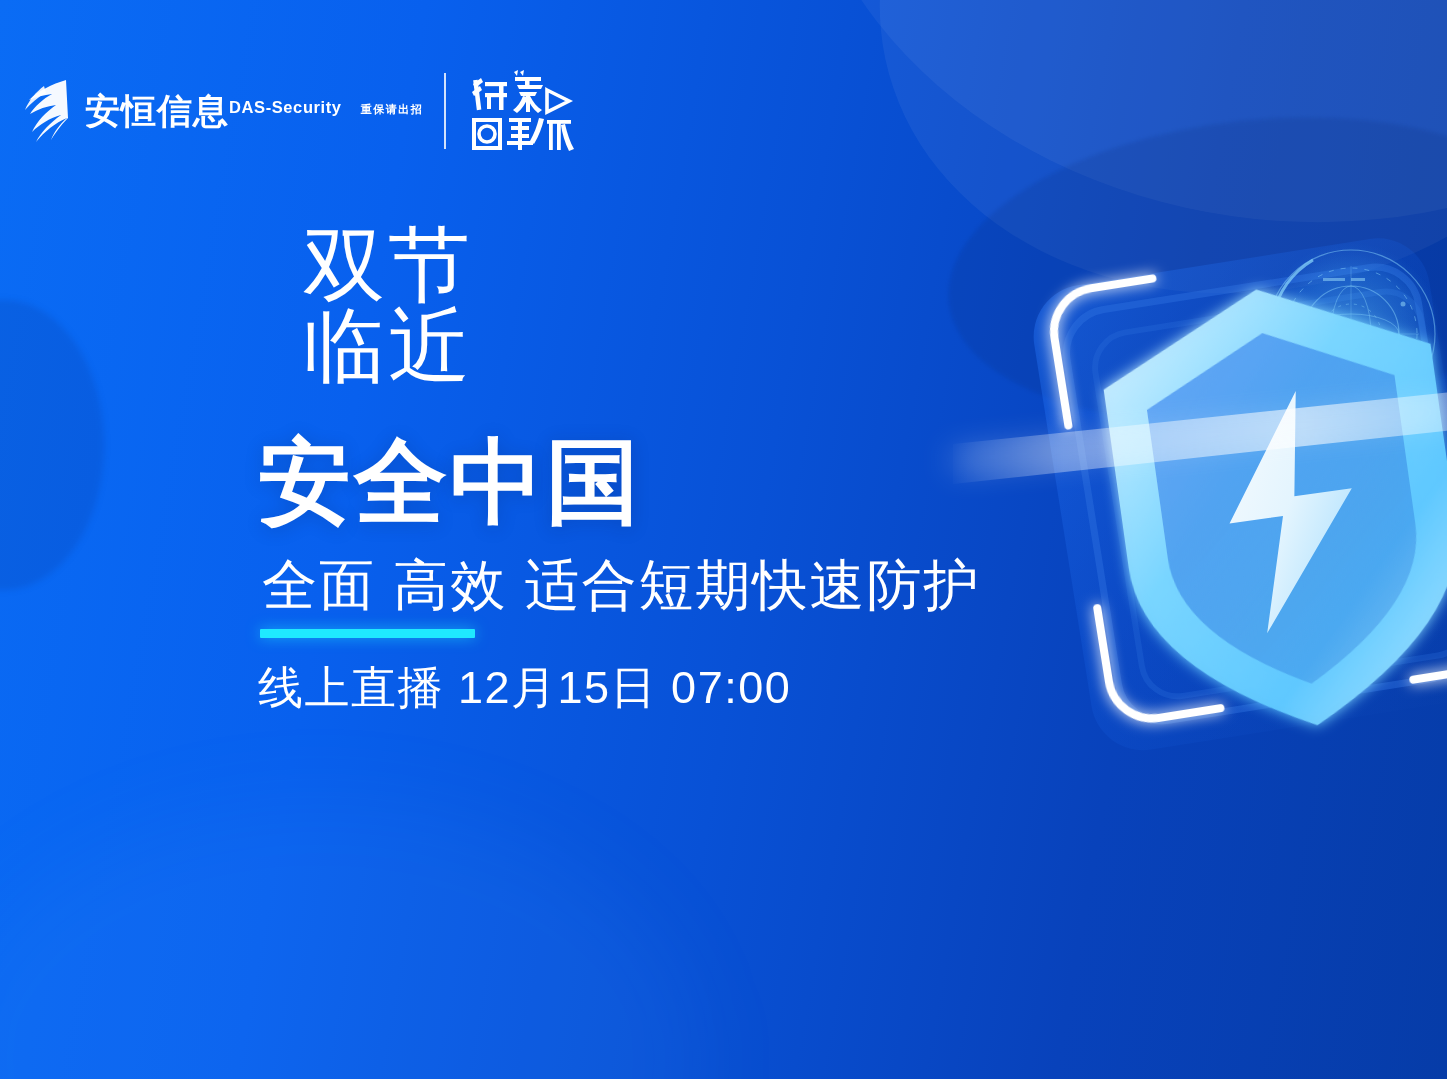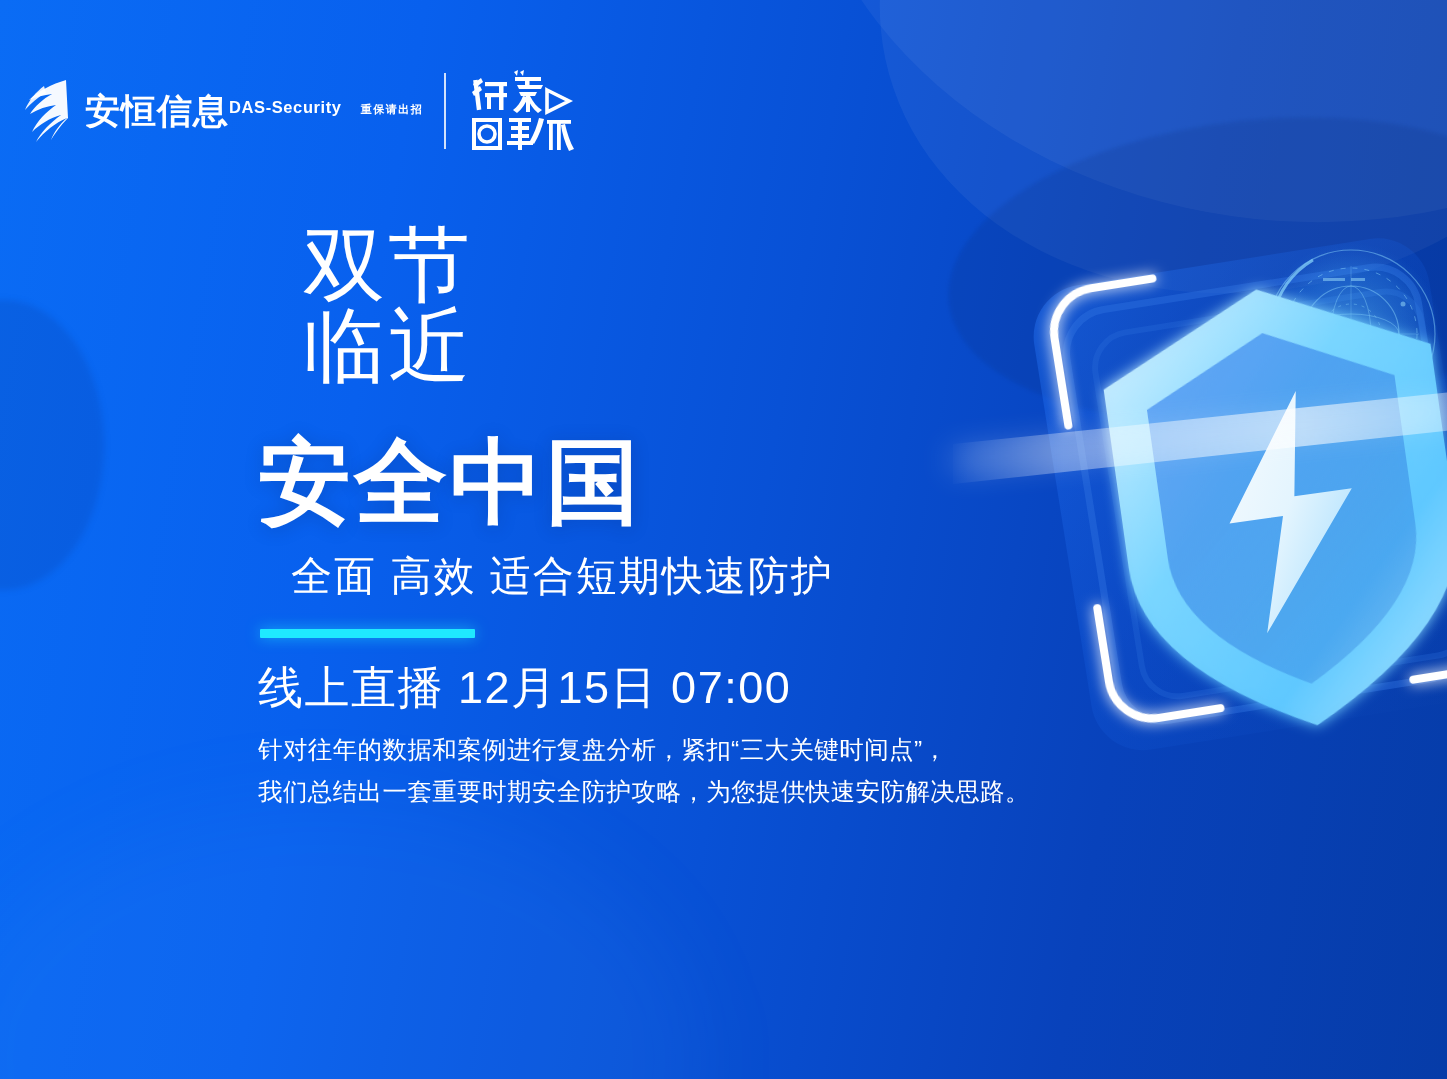--- a/index.html
+++ b/index.html
@@ -144,26 +144,25 @@
     letter-spacing: 3px;
     line-height: 1;
     text-shadow: 0 2px 18px rgba(0,30,90,0.22);
     white-space: nowrap;
   }
 
   .sub-title {
     position: absolute;
     left: 262px; top: 552px;
     color: #ffffff;
-    font-size: 41px;
+    font-size: 55px;
     font-weight: 400;
     letter-spacing: 2px;
     line-height: 1.2;
     white-space: nowrap;
-    margin-left: 29px;
   }
 
   .accent-bar {
     position: absolute;
     left: 260px; top: 629px;
     width: 215px; height: 9px;
     background: #1fe9ff;
     border-radius: 1px;
     box-shadow: 0 0 14px rgba(31,233,255,0.55);
   }
@@ -283,22 +282,20 @@
   </div>
 
   <div class="main-title">安全中国</div>
 
   <div class="sub-title">全面 高效 适合短期快速防护</div>
 
   <div class="accent-bar"></div>
 
   <div class="live-line">线上直播 12月15日 07:00</div>
 
-  <div class="desc">针对往年的数据和案例进行复盘分析，紧扣“三大关键时间点”，
-我们总结出一套重要时期安全防护攻略，为您提供快速安防解决思路。</div>
 
   <div class="art">
     <svg viewBox="0 0 470 570" xmlns="http://www.w3.org/2000/svg">
       <defs>
         <linearGradient id="panelG" x1="0" y1="0" x2="1" y2="1">
           <stop offset="0%" stop-color="#2a7bff" stop-opacity="0.40"></stop>
           <stop offset="55%" stop-color="#1158d8" stop-opacity="0.22"></stop>
           <stop offset="100%" stop-color="#0b3fa8" stop-opacity="0.10"></stop>
         </linearGradient>
         <linearGradient id="shieldG" x1="0.1" y1="0" x2="0.9" y2="1">

